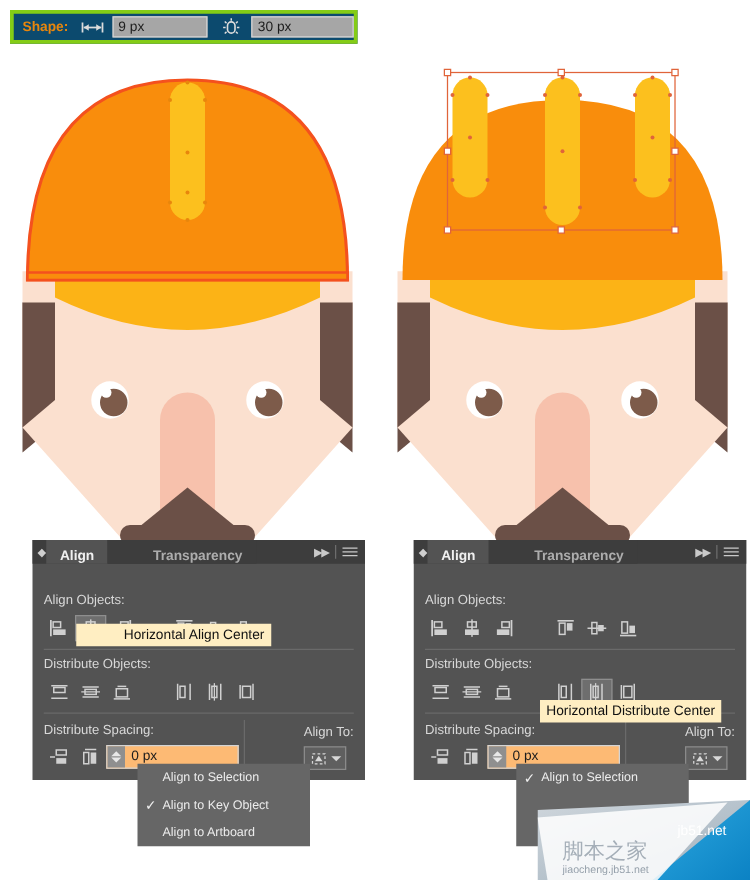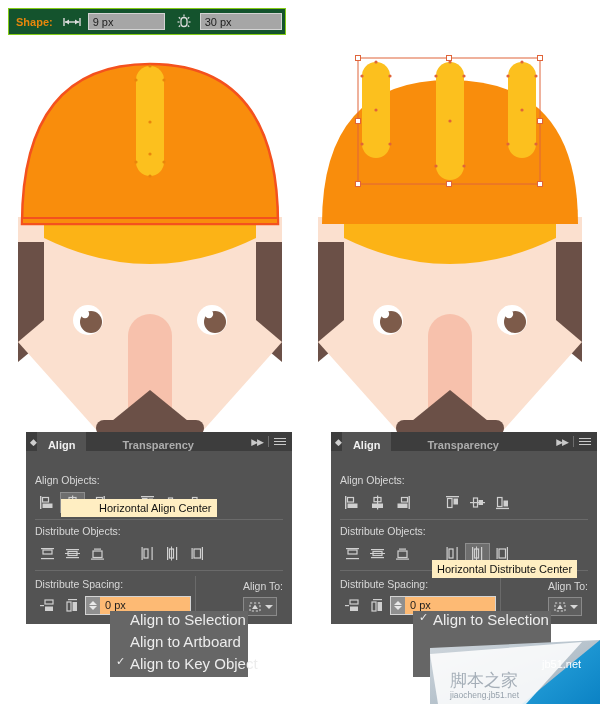--- a/index.html
+++ b/index.html
@@ -2,21 +2,21 @@
 <html><head>
 <meta charset="utf-8">
 <style>
   html,body{margin:0;padding:0;background:#fff;}
   body{width:600px;height:704px;position:relative;overflow:hidden;
        font-family:"Liberation Sans", sans-serif;}
 
   
   .ctrlbar{position:absolute;left:0;top:0;width:294px;height:42px;background:#ffffff;}
   .ctrlbar-inner{position:absolute;left:8px;top:8px;width:278px;height:27px;
-      background:#14532d;border:1px solid #84cc16;box-sizing:border-box;display:flex;align-items:center;}
+      background:#0c4a6e;border:3px solid #84cc16;box-sizing:border-box;display:flex;align-items:center;}
   .shape-label{color:#e8860c;font-size:11px;font-weight:bold;margin-left:7px;}
   .ctrlbar-icon{width:22px;height:20px;margin-left:8px;display:flex;align-items:center;justify-content:center;}
   .numfield{background:#a6a6a6;border:1px solid #d4d4d4;height:17px;line-height:17px;
       color:#1d1d1d;font-size:11px;padding:0 4px;box-sizing:border-box;margin-left:5px;}
   .nf1{width:77px;}
   .nf2{width:82px;}
 
   
   .art{position:absolute;top:42px;width:300px;height:390px;overflow:hidden;background:#fff;}
   .art.left{left:0;}
@@ -64,21 +64,21 @@
   .caret{width:0;height:0;border-left:4px solid transparent;border-right:4px solid transparent;
         border-top:4px solid #d8d8d8;}
   .vsep{width:1px;background:#6a6a6a;height:40px;margin:0 9px 0 4px;align-self:flex-end;}
 
   
   .tooltip{position:absolute;background:#ffeec2;color:#111;font-size:11px;
       padding:2px 5px;white-space:nowrap;z-index:40;line-height:14px;}
 
   
   .dropdown{position:absolute;background:#666666;z-index:50;width:140px;}
-  .dd-item{height:22px;display:flex;align-items:flex-start;font-size:15px;color:#ececec;
+  .dd-item{height:22px;display:flex;align-items:center;font-size:10px;color:#ececec;
       padding-left:20px;position:relative;white-space:nowrap;}
   .dd-item.checked::before{content:"\2713";position:absolute;left:6px;font-size:11px;color:#f0f0f0;}
 
   
   .watermark{position:absolute;right:0;bottom:0;width:170px;height:64px;z-index:60;pointer-events:none;}
 </style>
 </head>
 <body>
 
 <div class="ctrlbar">
@@ -540,25 +540,25 @@
   </div>
 </div>
 
 <div class="tooltip" style="left:61px;top:499px;padding-left:38px;">Horizontal Align Center</div>
 <div class="tooltip" style="left:432px;top:560px;">Horizontal Distribute Center</div>
 
 <div class="dropdown" style="left:110px;top:611px;width:138px;">
   <div class="dd-item">
     <span>Align to Selection</span>
   </div>
+  <div class="dd-item checked">
+    <span>Align to Key Object</span>
+  </div>
   <div class="dd-item">
     <span>Align to Artboard</span>
-  </div>
-  <div class="dd-item checked">
-    <span>Align to Key Object</span>
   </div>
 </div>
 
 <div class="dropdown" style="left:413px;top:611px;width:138px;height:66px;">
   <div class="dd-item checked">
     <span>Align to Selection</span>
   </div>
 </div>
 
 <div class="watermark">

